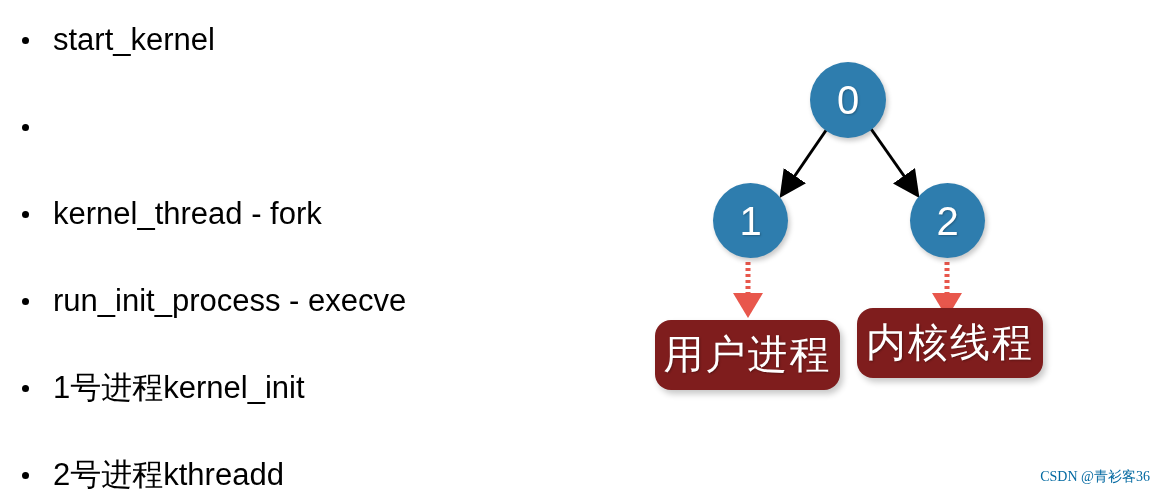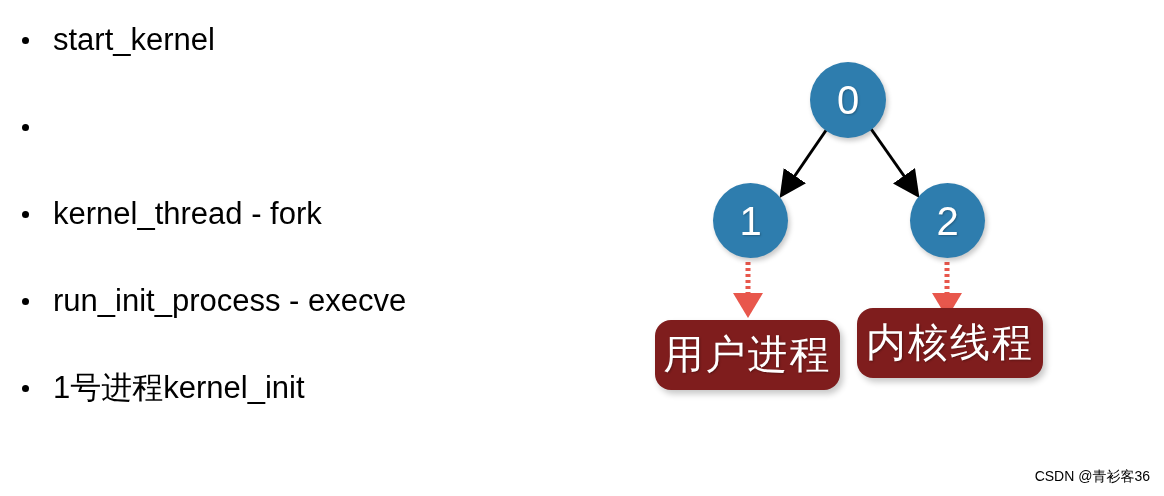--- a/index.html
+++ b/index.html
@@ -102,23 +102,23 @@
     text-shadow: 1px 1px 2px rgba(0,0,0,0.3);
   }
   #box-user   { left: 35px;  top: 320px; width: 185px; height: 70px; }
   #box-kernel { left: 237px; top: 308px; width: 186px; height: 70px; }
 
   
   #watermark {
     position: absolute;
     right: 14px;
     bottom: 10px;
-    font-family: Liberation Sans, sans-serif;
+    font-family: Liberation Serif, serif;
     font-size: 14px;
-    color: #000000;
+    color: #0369a1;
     white-space: nowrap;
   }
 </style>
 </head>
 <body>
 
 <div id="bullet-list">
 
   <div class="bullet-row" style="top:2px;">
     <span class="bullet-dot"></span>
@@ -137,20 +137,24 @@
   <div class="bullet-row" style="top:263px;">
     <span class="bullet-dot"></span>
     <span class="bullet-text">run_init_process - execve</span>
   </div>
 
   <div class="bullet-row" style="top:350px;justify-content:space-between;">
     <span class="bullet-dot"></span>
     <span class="bullet-text">1号进程kernel_init</span>
   </div>
 
+  <div class="bullet-row" style="top:437px;">
+    <span class="bullet-dot"></span>
+    <span class="bullet-text">2号进程kthreadd</span>
+  </div>
 
 </div>
 
 <div id="diagram">
 
   <svg id="diagram-edges" viewBox="0 0 544 496">
     <defs>
       <marker id="arrow-black" markerWidth="9" markerHeight="9" refX="7" refY="4.5" orient="auto">
         <path d="M0,0 L9,4.5 L0,9 z" fill="#000000"></path>
       </marker>

